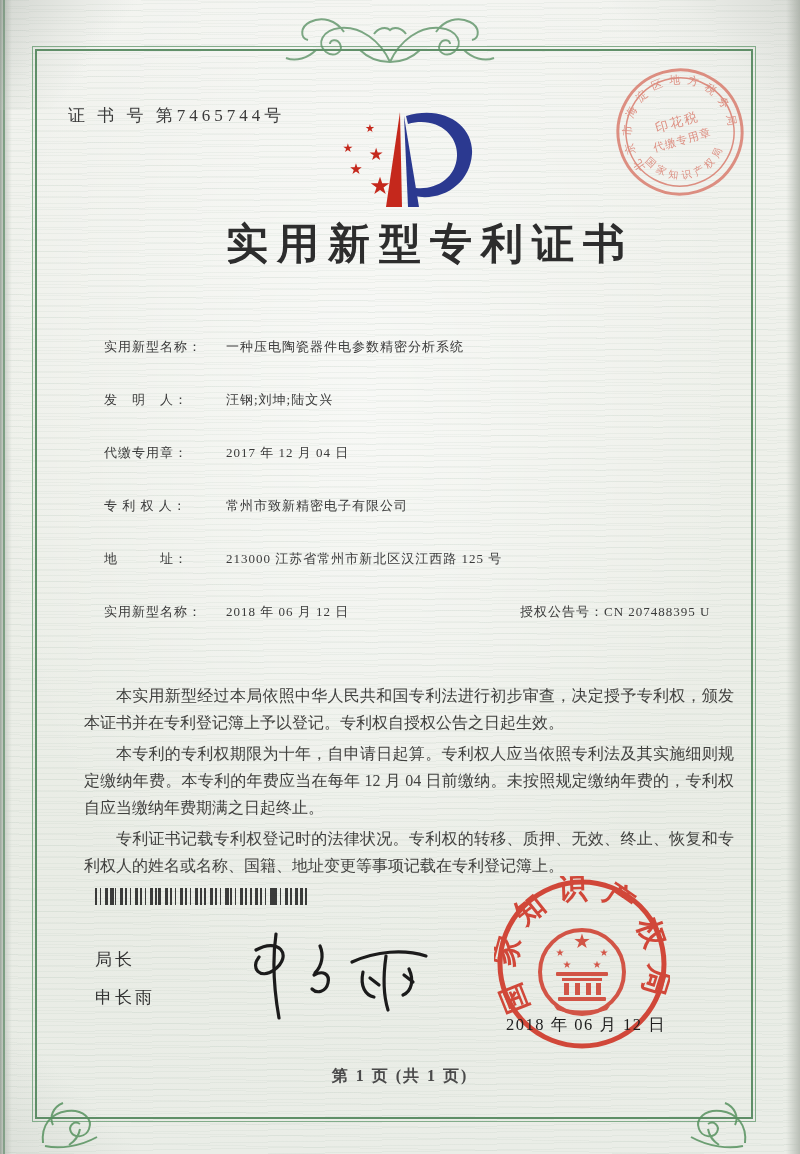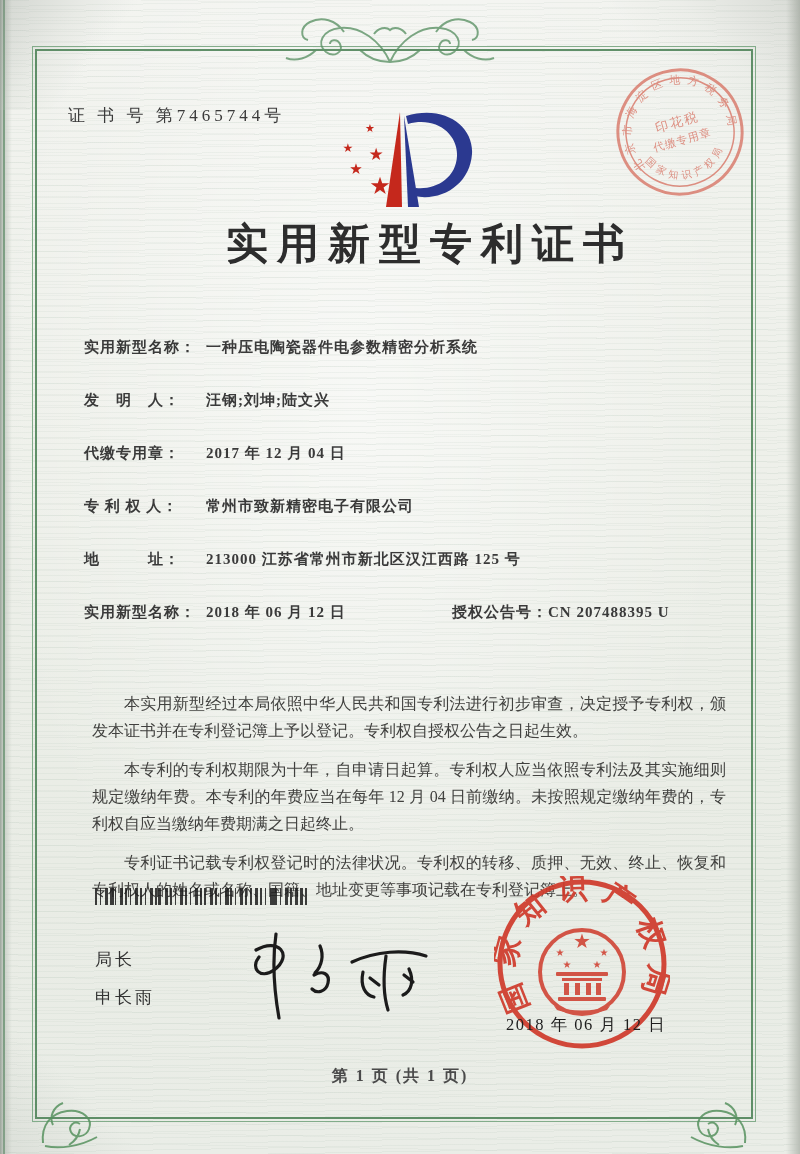--- a/index.html
+++ b/index.html
@@ -39,29 +39,29 @@
   .flourish.left{left:6px;}
   .flourish.right{right:6px;transform:scaleX(-1);}
 
   .cert-no{position:absolute;left:68px;top:88px;font-size:17px;letter-spacing:4px;color:#3a3a3a;margin-top:16px;}
 
   .logo{position:absolute;left:318px;top:110px;width:164px;height:100px;}
 
   .title{position:absolute;left:0;top:216px;width:100%;text-align:center;
     font-size:42px;font-weight:600;letter-spacing:9px;color:#2d2d2d;padding-left:30px;}
 
-  .fields{position:absolute;left:84px;top:338px;width:648px;font-size:15px;color:#3a3a3a;font-weight:bold;}
+  .fields{position:absolute;left:104px;top:338px;width:648px;font-size:13px;color:#3a3a3a;}
   .field-row{position:relative;height:22px;margin-bottom:31px;white-space:nowrap;}
   .field-label{display:inline-block;min-width:122px;letter-spacing:1px;}
   .field-value{letter-spacing:1px;}
   .grant-no{position:absolute;left:368px;top:0;}
 
   .paragraphs{position:absolute;left:80px;top:678px;width:658px;font-size:16px;
     line-height:27px;color:#41413f;text-align:justify;}
-  .paragraphs p{margin:12px;text-indent:2em;}
+  .paragraphs p{margin:4px;text-indent:2em;}
 
   .barcode{position:absolute;left:95px;top:888px;width:212px;height:17px;opacity:.85;
     background-image:
       repeating-linear-gradient(90deg,#1d1d1d 0 2px,rgba(0,0,0,0) 2px 5px,#1d1d1d 5px 6px,rgba(0,0,0,0) 6px 10px,#1d1d1d 10px 13px,rgba(0,0,0,0) 13px 15px),
       repeating-linear-gradient(90deg,rgba(0,0,0,0) 0 17px,#1d1d1d 17px 19px,rgba(0,0,0,0) 19px 23px);}
 
   .director-title{position:absolute;left:95px;top:948px;font-size:17px;letter-spacing:3px;color:#333;}
   .director-name{position:absolute;left:95px;top:986px;font-size:17px;letter-spacing:3px;color:#333;}
   .autograph{position:absolute;left:216px;top:922px;width:230px;height:102px;}
 
@@ -147,21 +147,21 @@
     </div>
     <div class="field-row">
       <span class="field-label">专 利 权 人：</span><span class="field-value">常州市致新精密电子有限公司</span>
     </div>
     <div class="field-row">
       <span class="field-label">地　　　址：</span><span class="field-value">213000 江苏省常州市新北区汉江西路 125 号</span>
     </div>
     <div class="field-row">
       <span class="field-label">实用新型名称：</span><span class="field-value">2018 年 06 月 12 日</span>
       <span class="grant-no">
-        <span class="field-label" style="min-width:0;">授权公告号：</span><span class="field-value">CN 207488395 U</span>
+        <span class="field-label" style="min-width:0;margin-left:48px;">授权公告号：</span><span class="field-value">CN 207488395 U</span>
       </span>
     </div>
   </div>
 
   <div class="paragraphs">
     <p>本实用新型经过本局依照中华人民共和国专利法进行初步审查，决定授予专利权，颁发本证书并在专利登记簿上予以登记。专利权自授权公告之日起生效。</p>
     <p>本专利的专利权期限为十年，自申请日起算。专利权人应当依照专利法及其实施细则规定缴纳年费。本专利的年费应当在每年 12 月 04 日前缴纳。未按照规定缴纳年费的，专利权自应当缴纳年费期满之日起终止。</p>
     <p>专利证书记载专利权登记时的法律状况。专利权的转移、质押、无效、终止、恢复和专利权人的姓名或名称、国籍、地址变更等事项记载在专利登记簿上。</p>
   </div>
 

